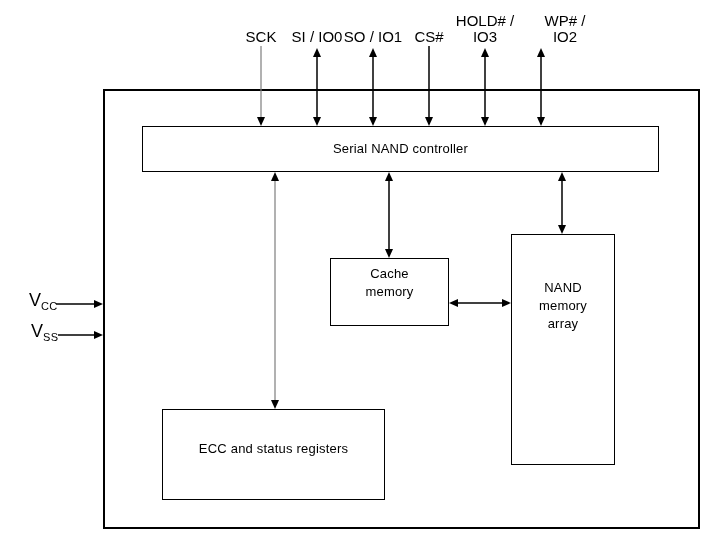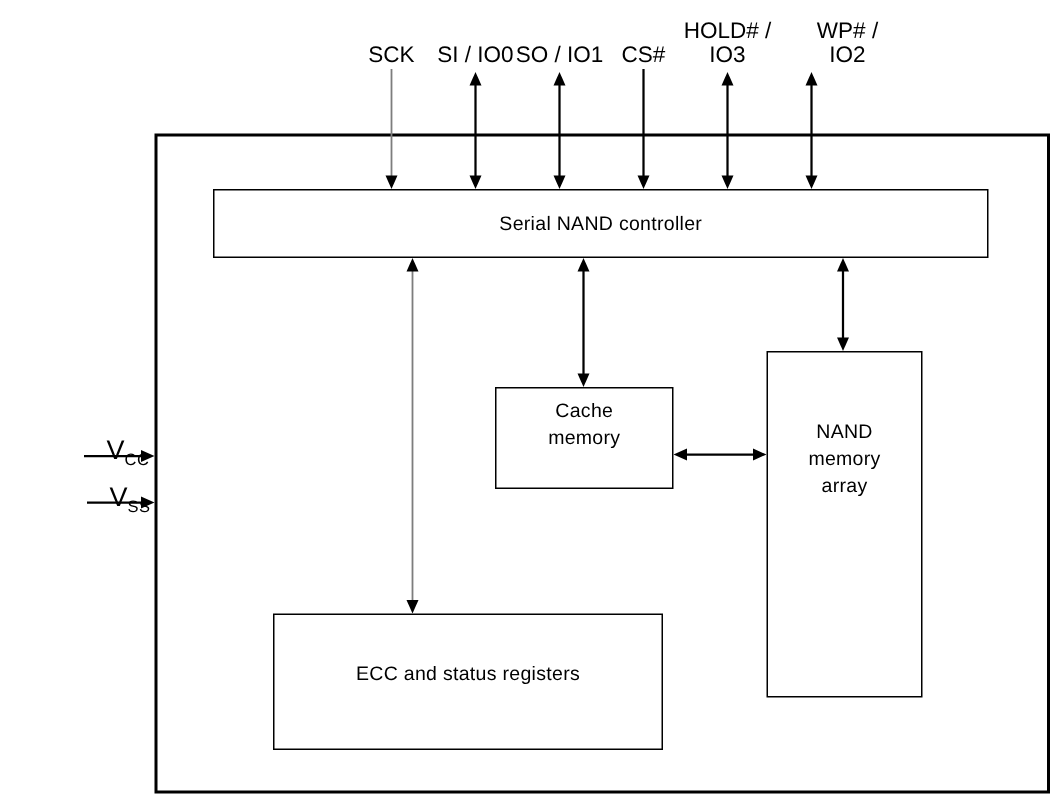--- a/index.html
+++ b/index.html
@@ -73,21 +73,20 @@
     margin-top: 24px;
   }
   .pin-label span { display: block; }
   .pin-label span:empty { display: none; }
   .power-label {
     position: absolute;
     font-size: 18px;
     line-height: 18px;
     z-index: 4;
     white-space: nowrap;
-    margin-left: 42px;
   }
   .power-label sub {
     font-size: 11px;
     line-height: 11px;
     vertical-align: -4px;
     letter-spacing: 0.3px;
   }
   .line-span { display: block; }
 </style>
 </head>
@@ -105,21 +104,21 @@
     <span class="block-label line-span">Cache</span>
     <span class="block-label line-span">memory</span>
   </div>
 
   <div class="box nand" style="left:511px; top:234px; width:104px; height:231px;">
     <span class="block-label line-span">NAND</span>
     <span class="block-label line-span">memory</span>
     <span class="block-label line-span">array</span>
   </div>
 
-  <div class="box ecc" style="left:182px; top:409px; width:260px; height:91px;">
+  <div class="box ecc" style="left:162px; top:409px; width:223px; height:91px;">
     <span class="block-label">ECC and status registers</span>
   </div>
 
   <div class="pin-label" style="left:211px;">
     <span>SCK</span>
 
   </div>
   <div class="pin-label" style="left:267px;">
     <span>SI / IO0</span>
 

